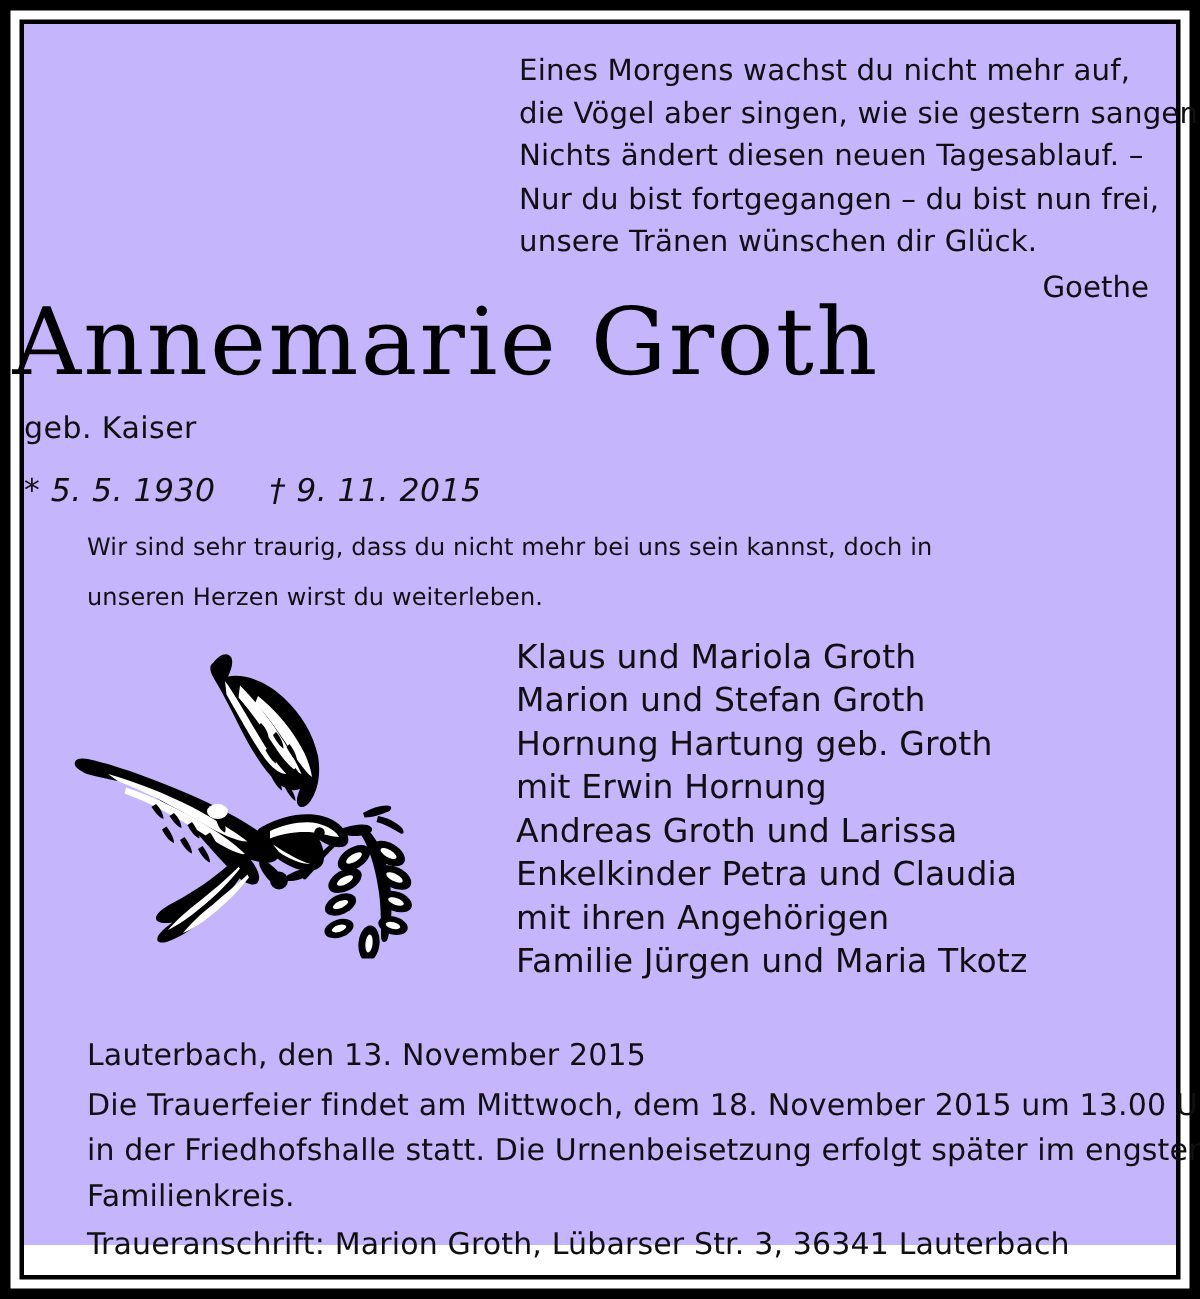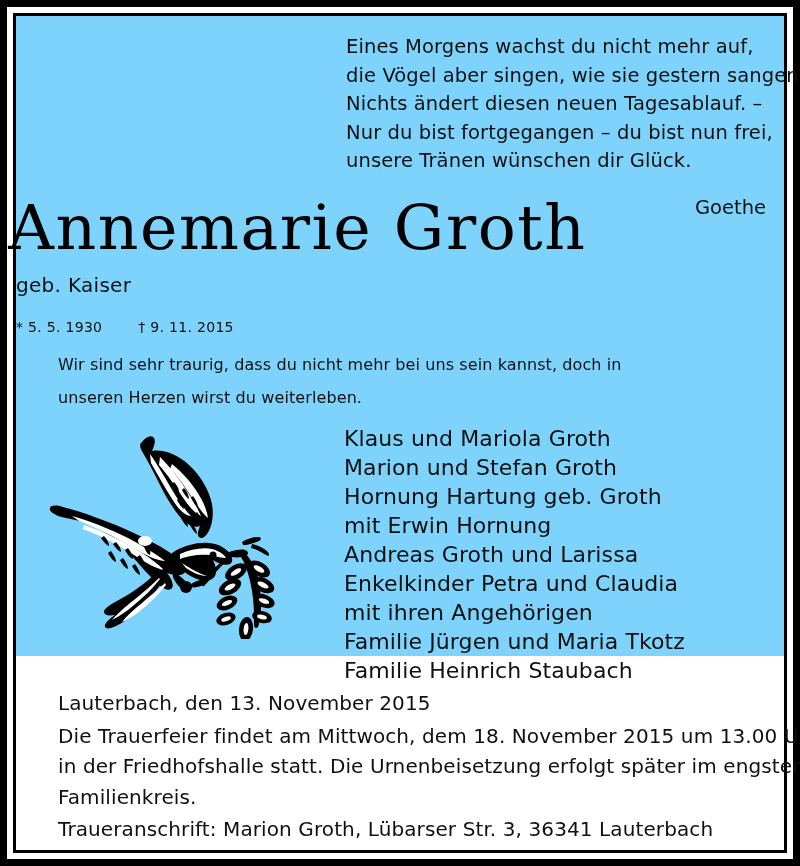--- a/index.html
+++ b/index.html
@@ -38,23 +38,23 @@
     height: 840px;
     box-sizing: border-box;
     border: 3px solid #000000;
   }
 
   .content {
     position: absolute;
     left: 16px;
     top: 16px;
     width: 768px;
-    height: 640px;
+    height: 814px;
     box-sizing: border-box;
-    background: #7dd3fc;
+    background: #c4b5fd;
   }
 
   
   .poem {
     position: absolute;
     left: 330px;
     top: 17px;
     width: 424px;
   }
   .poem-line {
@@ -65,21 +65,21 @@
     white-space: nowrap;
     letter-spacing: 0.1px;
   }
   .poem-author {
     font-family: "DejaVu Sans", sans-serif;
     font-size: 19.5px;
     line-height: 28.5px;
     color: #101010;
     text-align: right;
     padding-right: 4px;
-    margin-top: 18px;
+    margin-top: 2px;
   }
 
   
   .name-block {
     position: absolute;
     left: 0;
     top: 178px;
     width: 768px;
     text-align: left;
   }
@@ -95,25 +95,26 @@
   .maiden-name {
     font-family: "DejaVu Sans", sans-serif;
     font-size: 20px;
     line-height: 26px;
     color: #101010;
     margin-top: 10px;
     letter-spacing: 0.3px;
   }
   .dates {
     font-family: "DejaVu Sans", sans-serif;
-    font-size: 14px;
+    font-size: 21px;
     line-height: 26px;
     color: #101010;
     margin-top: 16px;
     letter-spacing: 0.3px;
+    font-style: italic;
   }
   .dates .date-birth { margin-right: 36px; }
 
   
   .condolence {
     position: absolute;
     left: 42px;
     top: 332px;
     width: 690px;
   }
@@ -324,21 +325,20 @@
 
     <div class="family-list">
       <div class="family-name">Klaus und Mariola Groth</div>
       <div class="family-name">Marion und Stefan Groth</div>
       <div class="family-name">Hornung Hartung geb. Groth</div>
       <div class="family-name">mit Erwin Hornung</div>
       <div class="family-name">Andreas Groth und Larissa</div>
       <div class="family-name">Enkelkinder Petra und Claudia</div>
       <div class="family-name">mit ihren Angehörigen</div>
       <div class="family-name">Familie Jürgen und Maria Tkotz</div>
-      <div class="family-name">Familie Heinrich Staubach</div>
     </div>
 
     <div class="details">
       <div class="details-line">Lauterbach, den 13. November 2015</div>
       <div class="details-line spaced">Die Trauerfeier findet am Mittwoch, dem 18. November  2015 um 13.00 Uhr</div>
       <div class="details-line">in der Friedhofshalle statt. Die Urnenbeisetzung erfolgt später im engsten</div>
       <div class="details-line">Familienkreis.</div>
       <div class="details-line spaced">Traueranschrift: Marion Groth, Lübarser Str. 3, 36341 Lauterbach</div>
     </div>
 

